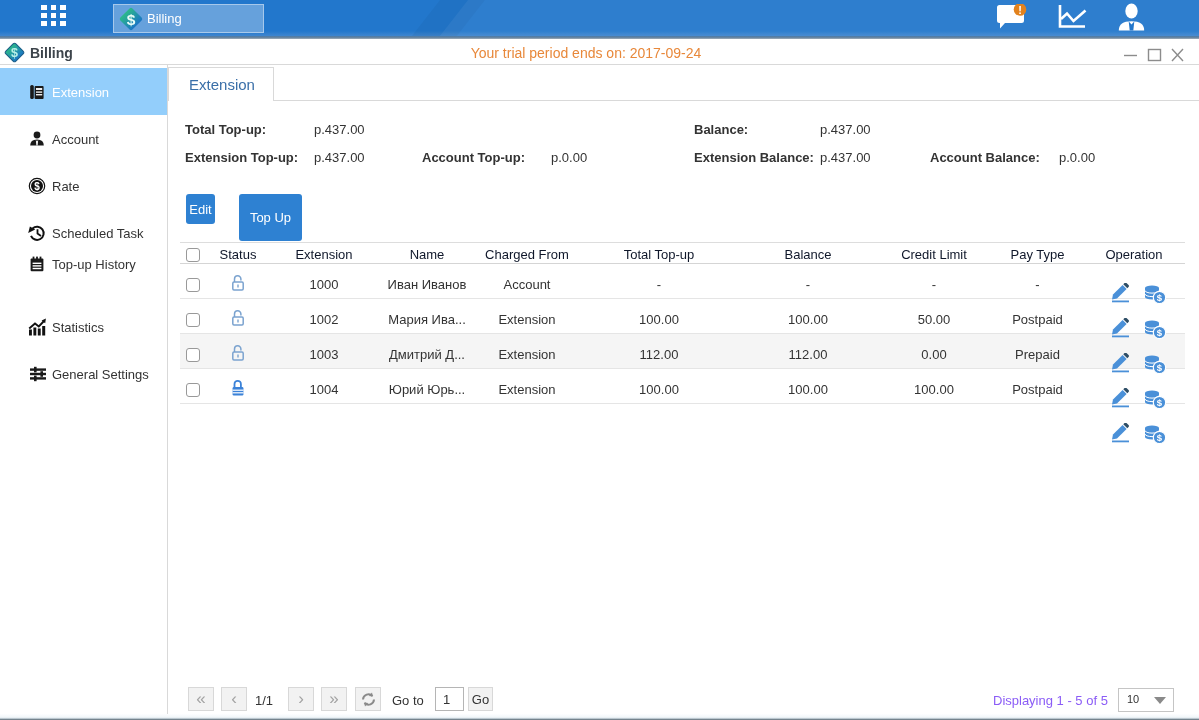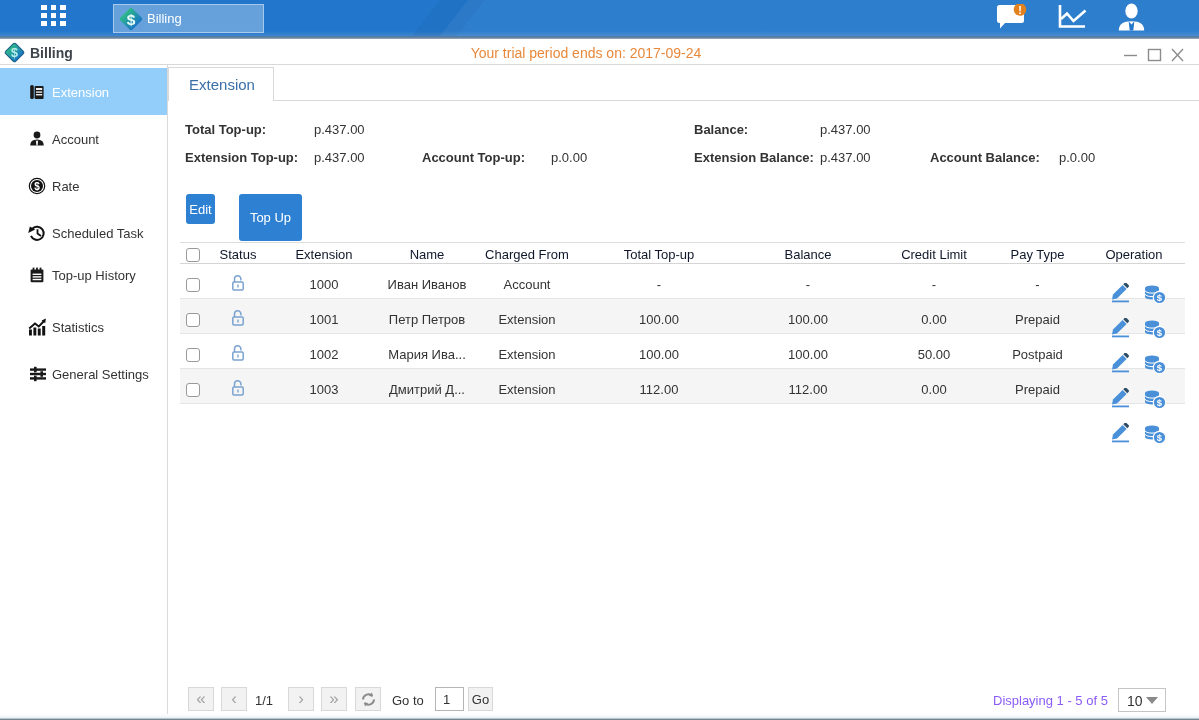--- a/index.html
+++ b/index.html
@@ -53,22 +53,22 @@
 #tbl td { font-size:13px; color:#333; height:35px; padding-top:6px; text-align:center; border-bottom:1px solid #e5e5e5; }
 #tbl tr.alt td { background:#f5f5f5; }
 .cb { display:inline-block; width:14px; height:14px; border:1px solid #999; border-radius:3px; background:#fff; vertical-align:middle; }
 
 
 .pgbtn { position:absolute; top:687px; height:24px; background:#f2f2f2; border:1px solid #d8d8d8;
   display:flex; align-items:center; justify-content:center; color:#a3a3a3; font-size:17px; }
 .pgtext { position:absolute; font-size:13px; color:#333; }
 #goinput { position:absolute; top:687px; left:435px; width:29px; height:24px; border:1px solid #b5b5b5;
   font-size:13px; color:#333; padding-left:7px; display:flex; align-items:center; background:#fff; }
-#pagesel { position:absolute; top:688px; left:1118px; width:48px; height:24px; border:1px solid #c5c5c5;
-  background:#fff; font-size:14px; color:#333;padding-left:24px; }
+#pagesel { position:absolute; top:688px; left:1118px; width:56px; height:24px; border:1px solid #c5c5c5;
+  background:#fff; font-size:11px; color:#333;padding-left:24px; }
 #bottomstrip { position:absolute; top:714px; left:0; width:1199px; height:6px;
   background:linear-gradient(180deg, #fdfeff 0%, #f2f7fa 50%, #e0e8ed 68%, #aab8c1 78%, #76848e 88%, #71808a 100%); }
 </style>
 </head>
 <body>
 <div id="root">
 
   <div id="topbar">
       <div class="sheen2"></div>
       <div class="sheen"></div>
@@ -155,21 +155,21 @@
     <span class="lbl">Rate</span>
   </div>
   <div class="sideitem" style="top:209px">
     <svg width="18" height="18" viewBox="0 0 18 18">
       <path d="M4.6 4.4 A6.6 6.6 0 1 1 3.0 11.9" fill="none" stroke="#111" stroke-width="2"></path>
       <path d="M0.2 9.0 L1.9 2.4 L7.2 5.4 z" fill="#111"></path>
       <path d="M9.5 5.2 V9.5 L13 12" fill="none" stroke="#111" stroke-width="1.8"></path>
     </svg>
     <span class="lbl">Scheduled Task</span>
   </div>
-  <div class="sideitem" style="top:251px">
+  <div class="sideitem" style="top:240px">
     <svg width="18" height="18" viewBox="0 0 18 18">
       <rect x="2.6" y="3.6" width="12.8" height="12.6" rx="1" fill="#1a1a1a"></rect>
       <rect x="4.6" y="1.6" width="1.8" height="4" fill="#1a1a1a"></rect>
       <rect x="8.1" y="1.6" width="1.8" height="4" fill="#1a1a1a"></rect>
       <rect x="11.6" y="1.6" width="1.8" height="4" fill="#1a1a1a"></rect>
       <rect x="4.6" y="7.6" width="8.8" height="1.4" fill="#fff"></rect>
       <rect x="4.6" y="10.2" width="8.8" height="1.4" fill="#fff"></rect>
       <rect x="4.6" y="12.8" width="8.8" height="1.4" fill="#fff"></rect>
     </svg>
     <span class="lbl">Top-up History</span>
@@ -253,36 +253,20 @@
             </svg></td>
       <td>1000</td>
           <td>Иван Иванов</td>
           <td>Account</td>
           <td>-</td>
           <td>-</td>
           <td>-</td>
           <td>-</td>
       <td class="ops"></td>
     </tr>
-    <tr class="alt">
-      <td><span class="cb"></span></td>
-          <td><svg width="16" height="18" viewBox="0 0 16 18">
-              <path d="M4.5 8 V5 a3.2 3.2 0 0 1 6.4 0 V6.5" fill="none" stroke="#7ba3cf" stroke-width="1.5"></path>
-              <rect x="2.8" y="8" width="10.4" height="8" rx="1.2" fill="none" stroke="#7ba3cf" stroke-width="1.5"></rect>
-              <rect x="7.3" y="10.5" width="1.4" height="3" fill="#7ba3cf"></rect>
-            </svg></td>
-      <td>1001</td>
-          <td>Петр Петров</td>
-          <td>Extension</td>
-          <td>100.00</td>
-          <td>100.00</td>
-          <td>0.00</td>
-          <td>Prepaid</td>
-      <td class="ops"></td>
-    </tr>
     <tr>
       <td><span class="cb"></span></td>
           <td><svg width="16" height="18" viewBox="0 0 16 18">
               <path d="M4.5 8 V5 a3.2 3.2 0 0 1 6.4 0 V6.5" fill="none" stroke="#7ba3cf" stroke-width="1.5"></path>
               <rect x="2.8" y="8" width="10.4" height="8" rx="1.2" fill="none" stroke="#7ba3cf" stroke-width="1.5"></rect>
               <rect x="7.3" y="10.5" width="1.4" height="3" fill="#7ba3cf"></rect>
             </svg></td>
       <td>1002</td>
           <td>Мария Ива...</td>
           <td>Extension</td>
@@ -299,20 +283,37 @@
               <rect x="2.8" y="8" width="10.4" height="8" rx="1.2" fill="none" stroke="#7ba3cf" stroke-width="1.5"></rect>
               <rect x="7.3" y="10.5" width="1.4" height="3" fill="#7ba3cf"></rect>
             </svg></td>
       <td>1003</td>
           <td>Дмитрий Д...</td>
           <td>Extension</td>
           <td>112.00</td>
           <td>112.00</td>
           <td>0.00</td>
           <td>Prepaid</td>
+      <td class="ops"></td>
+    </tr>
+    <tr>
+      <td><span class="cb"></span></td>
+          <td><svg width="16" height="18" viewBox="0 0 16 18">
+              <path d="M4.5 8.5 V5 a3.2 3.2 0 0 1 6.4 0 V8.5" fill="none" stroke="#3b82d8" stroke-width="1.8"></path>
+              <rect x="2.6" y="8" width="10.8" height="8.4" rx="1.2" fill="#3b82d8"></rect>
+              <rect x="2.6" y="10.6" width="10.8" height="1.2" fill="#fff"></rect>
+              <rect x="2.6" y="13.2" width="10.8" height="1.2" fill="#fff"></rect>
+            </svg></td>
+      <td>1004</td>
+          <td>Юрий Юрь...</td>
+          <td>Extension</td>
+          <td>100.00</td>
+          <td>100.00</td>
+          <td>100.00</td>
+          <td>Postpaid</td>
       <td class="ops"></td>
     </tr>
   </tbody>
     </table>
 
   <div id="opicons">
       <svg width="60" height="22" viewBox="0 0 60 22" style="position:absolute;left:1110px;top:283px">
 <path d="M3 14.5 L12.6 4.9 L16.6 8.9 L7 18.5 L2 19.5 z" fill="#4a90d8" transform="translate(0,-3)"></path>
 <path d="M13.3 4.2 L14.5 3 a1.4 1.4 0 0 1 2 0 l2 2 a1.4 1.4 0 0 1 0 2 L17.3 8.2 z" fill="#2d4d66" transform="translate(0,-3)"></path>
 <rect x="2" y="17.5" width="17" height="1.8" fill="#4a90d8"></rect>

